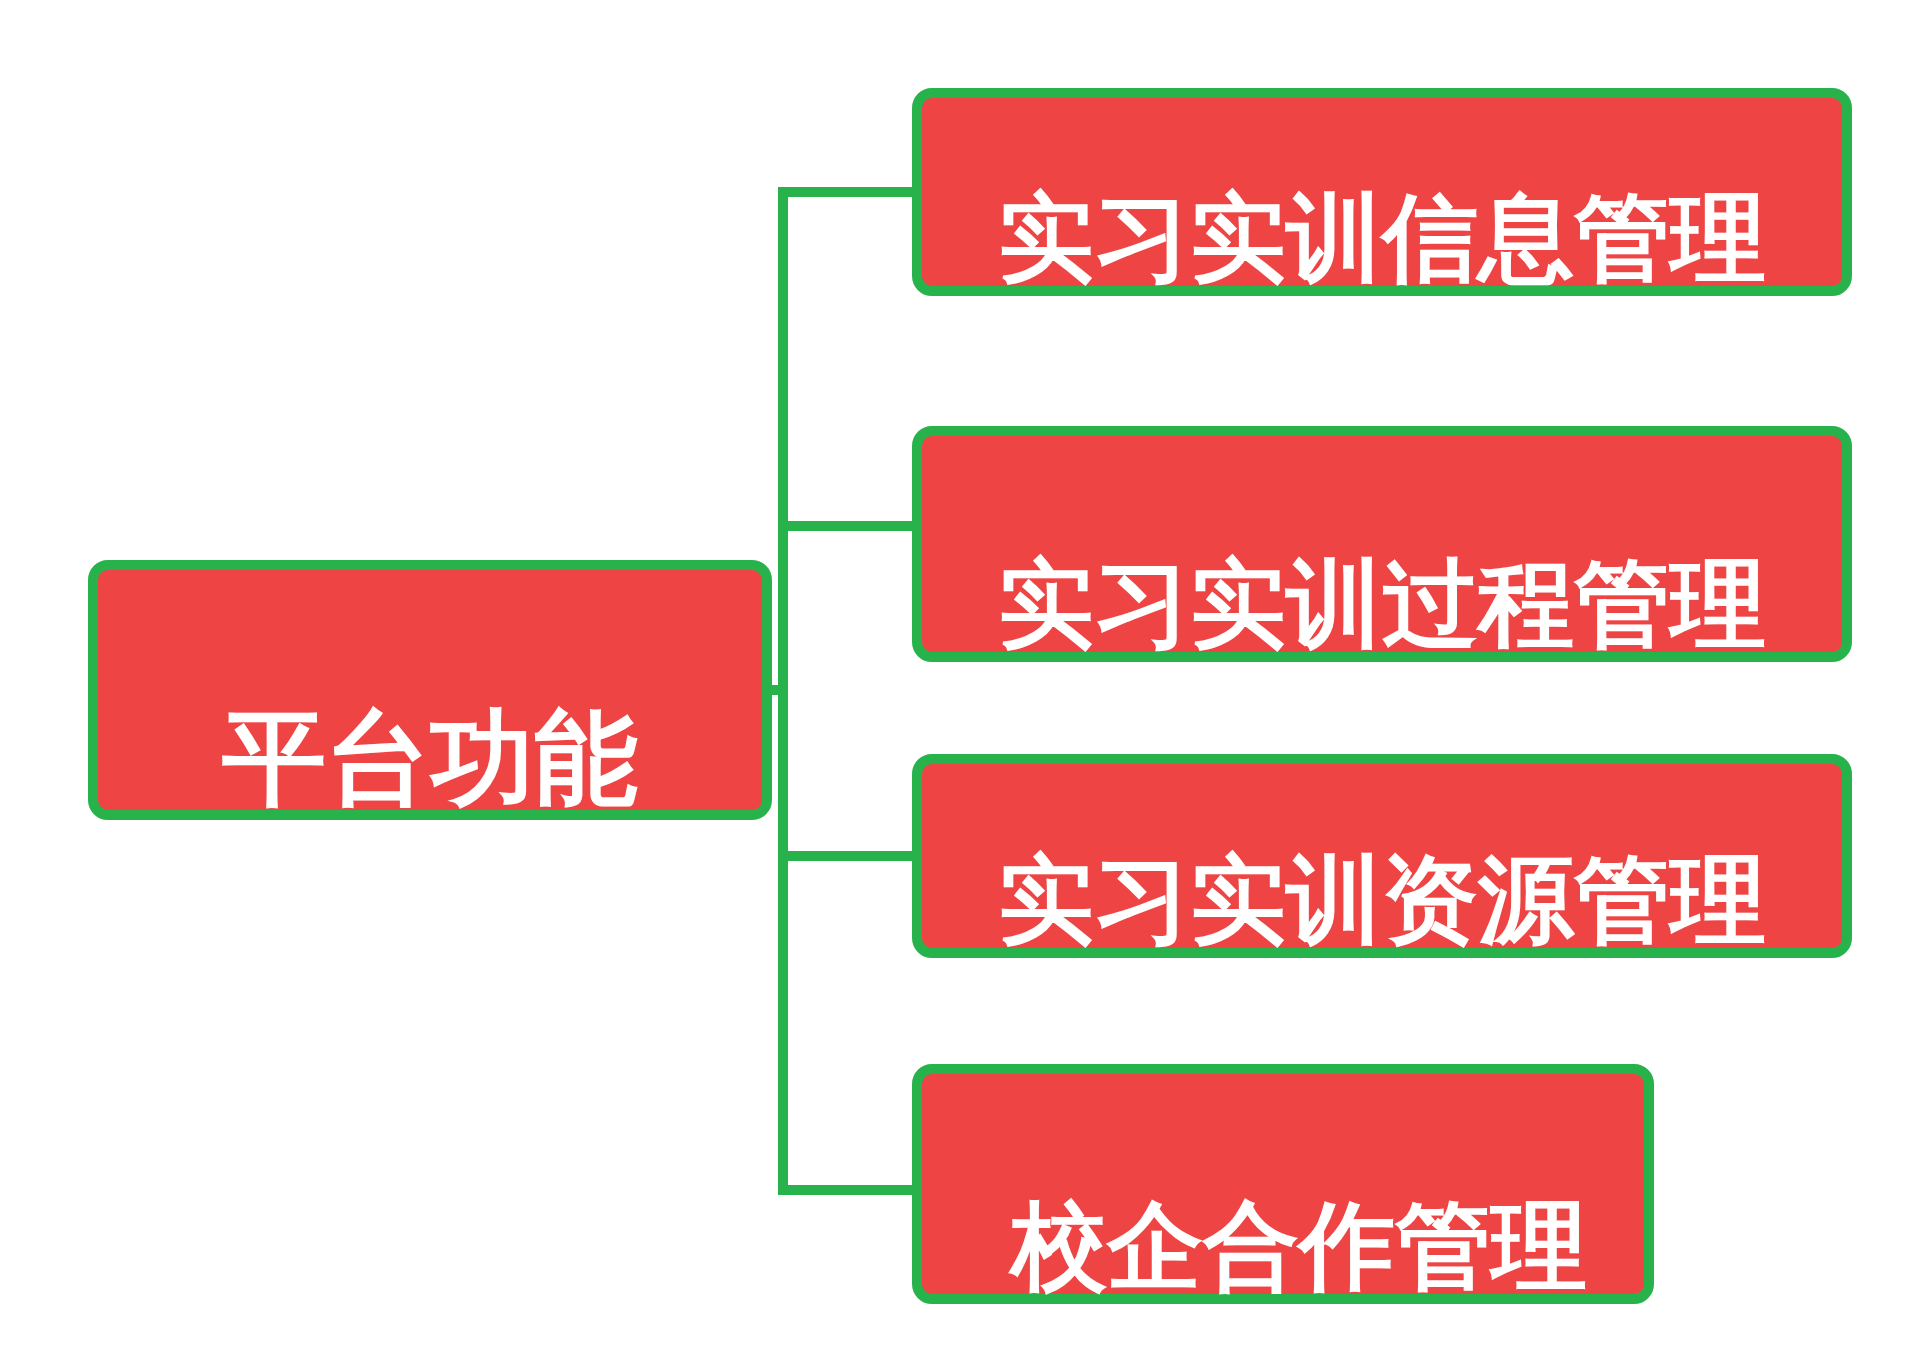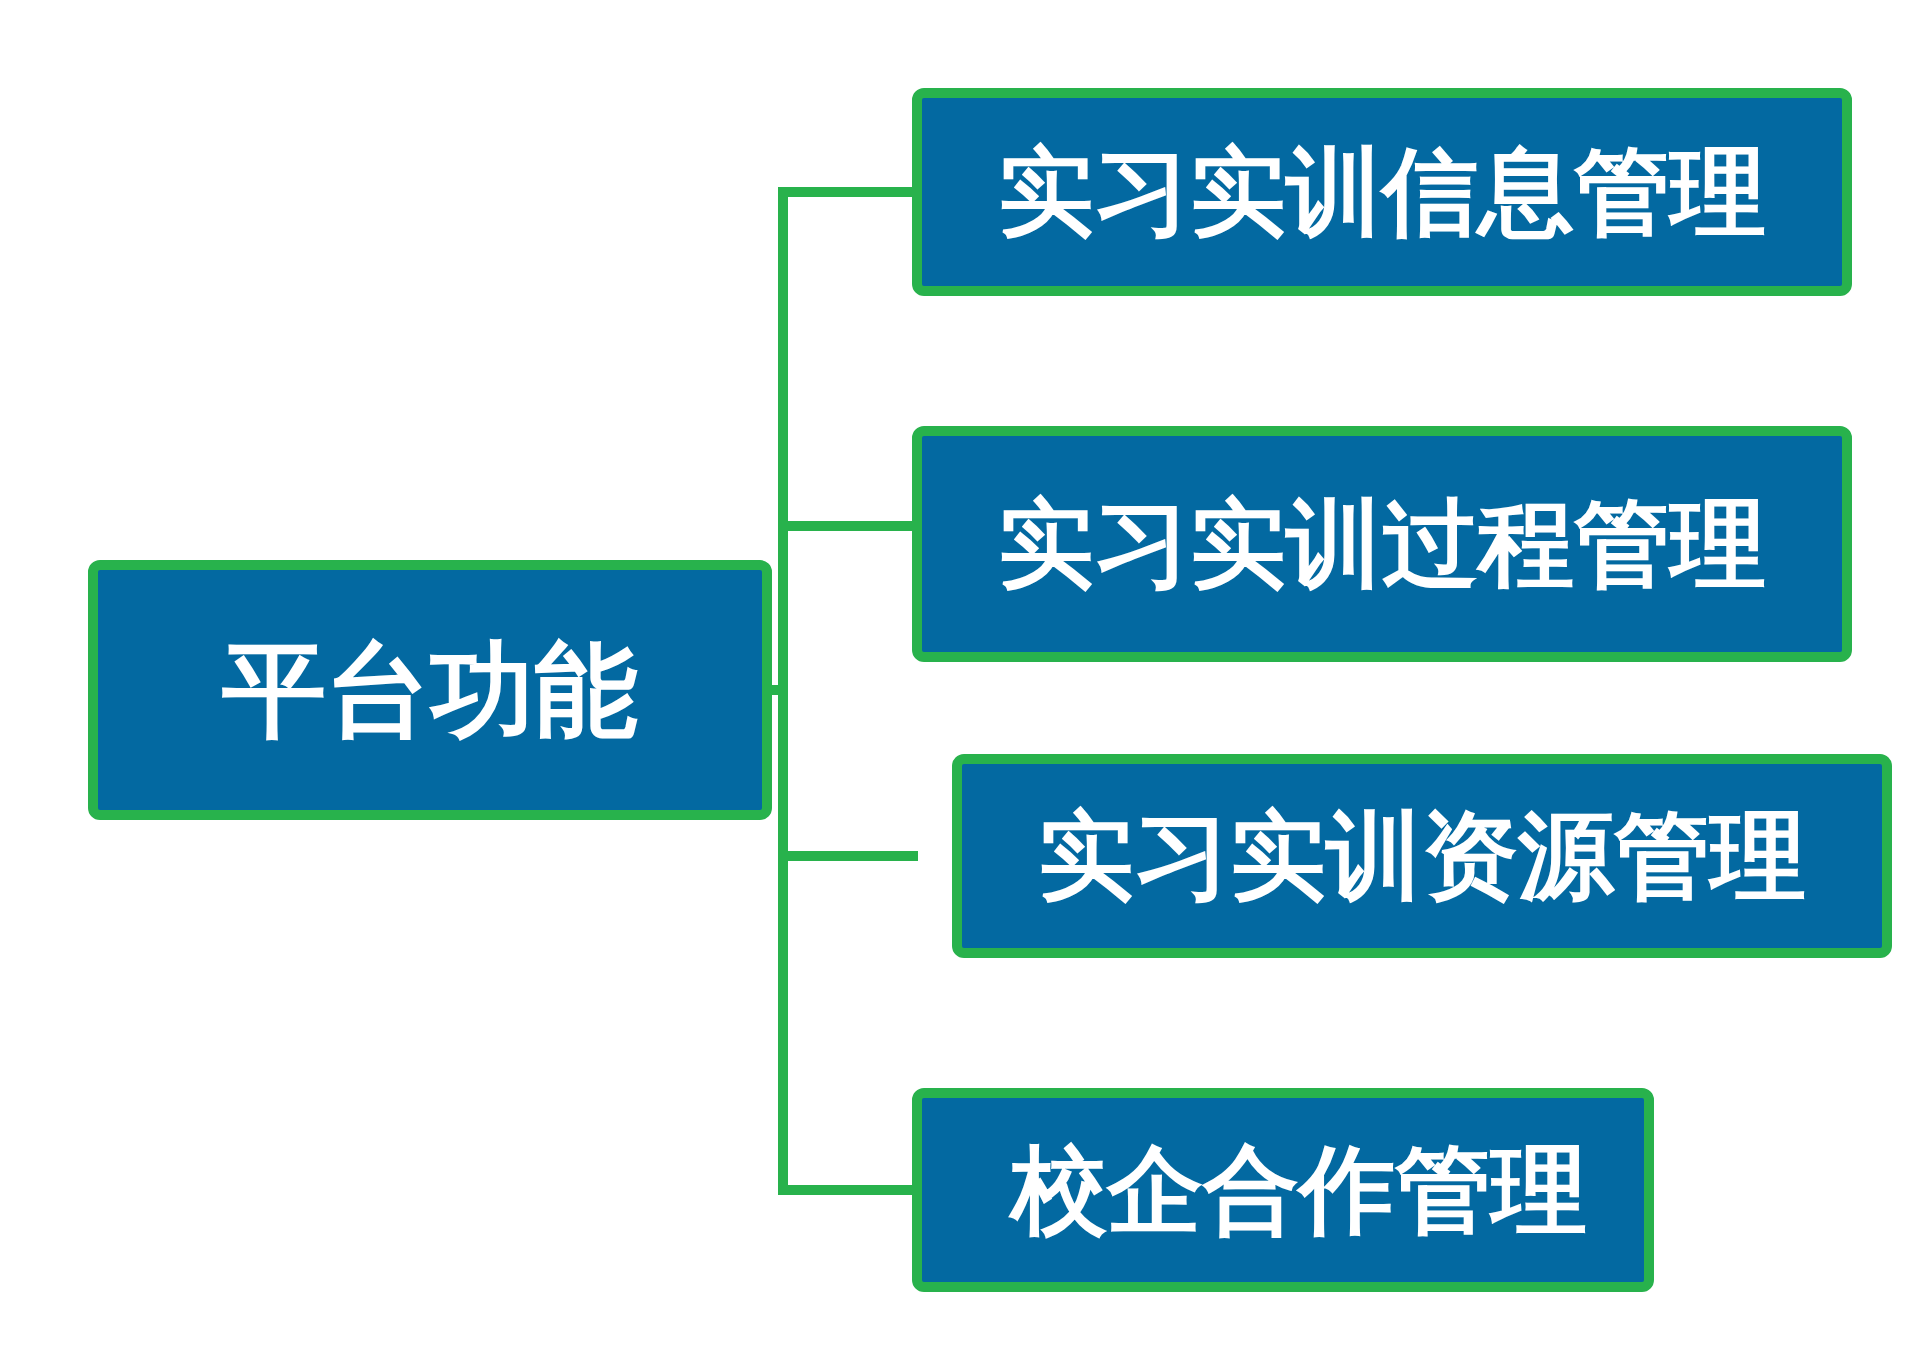--- a/index.html
+++ b/index.html
@@ -10,26 +10,26 @@
   .canvas {
     position: relative;
     width: 1920px;
     height: 1361px;
     background: #ffffff;
     overflow: hidden;
     font-family: "Liberation Sans", "DejaVu Sans", sans-serif;
   }
   .node {
     position: absolute;
-    background: #0369a1;
+    background: #ef4444;
     border: 10px solid #28b24c;
-    border-radius: 12px;
+    border-radius: 20px;
     box-sizing: border-box;
     display: flex;
-    align-items: center;
+    align-items: flex-end;
     justify-content: center;
   }
   .node-label {
     color: #ffffff;
     font-weight: bold;
     white-space: nowrap;
     line-height: 1;
   }
   .root-node {
     left: 88px;
@@ -38,22 +38,22 @@
     height: 260px;
   }
   .root-node .node-label {
     font-size: 104px;
   }
   .child-node .node-label {
     font-size: 96px;
   }
   .child-1 { left: 912px; top:   88px; width: 940px; height: 208px; }
   .child-2 { left: 912px; top:  426px; width: 940px; height: 236px; }
-  .child-3 { left: 952px; top:  754px; width: 940px; height: 204px; }
-  .child-4 { left: 912px; top: 1088px; width: 742px; height: 204px; padding-left: 32px; }
+  .child-3 { left: 912px; top:  754px; width: 940px; height: 204px; }
+  .child-4 { left: 912px; top: 1064px; width: 742px; height: 240px; padding-left: 32px; }
   .connector {
     position: absolute;
     background: #28b24c;
   }
   .conn-root-h {
     left: 660px;
     top: 685px;
     width: 128px;
     height: 10px;
   }

